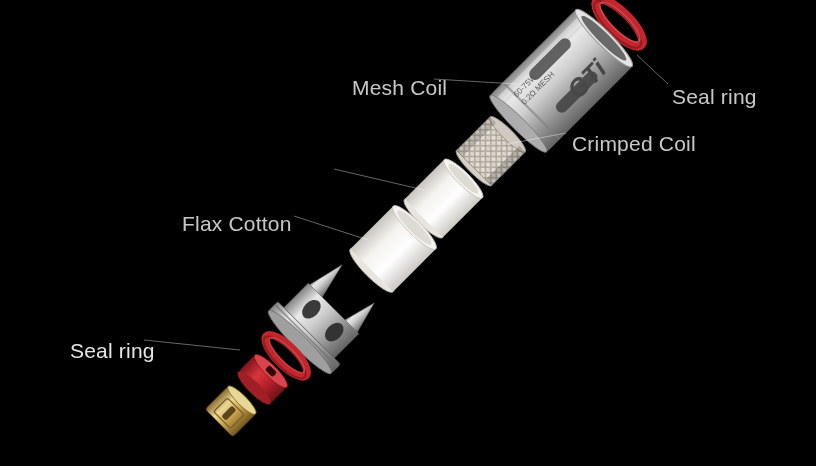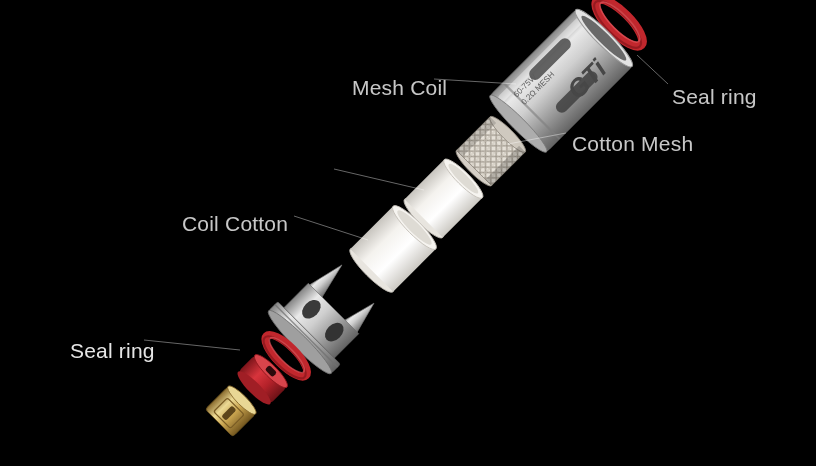--- a/index.html
+++ b/index.html
@@ -145,19 +145,19 @@
       <line x1="334" y1="169" x2="424" y2="190"></line>
       <line x1="294" y1="216" x2="368" y2="240"></line>
       <line x1="144" y1="340" x2="240" y2="350"></line>
     </g>
   </svg>
 
   <div class="part-label" style="left:352px;top:68px;">Mesh Coil</div>
 
   <div class="part-label" style="left:672px;top:77px;">Seal ring</div>
 
-  <div class="part-label" style="left:572px;top:124px;">Cotton Mesh</div>
+  <div class="part-label" style="left:572px;top:124px;">Crimped Coil</div>
 
 
-  <div class="part-label" style="left:182px;top:204px;">Coil Cotton</div>
+  <div class="part-label" style="left:182px;top:204px;">Flax Cotton</div>
 
   <div class="part-label bright" style="left:70px;top:331px;">Seal ring</div>
 </div>
 
 </body></html>

